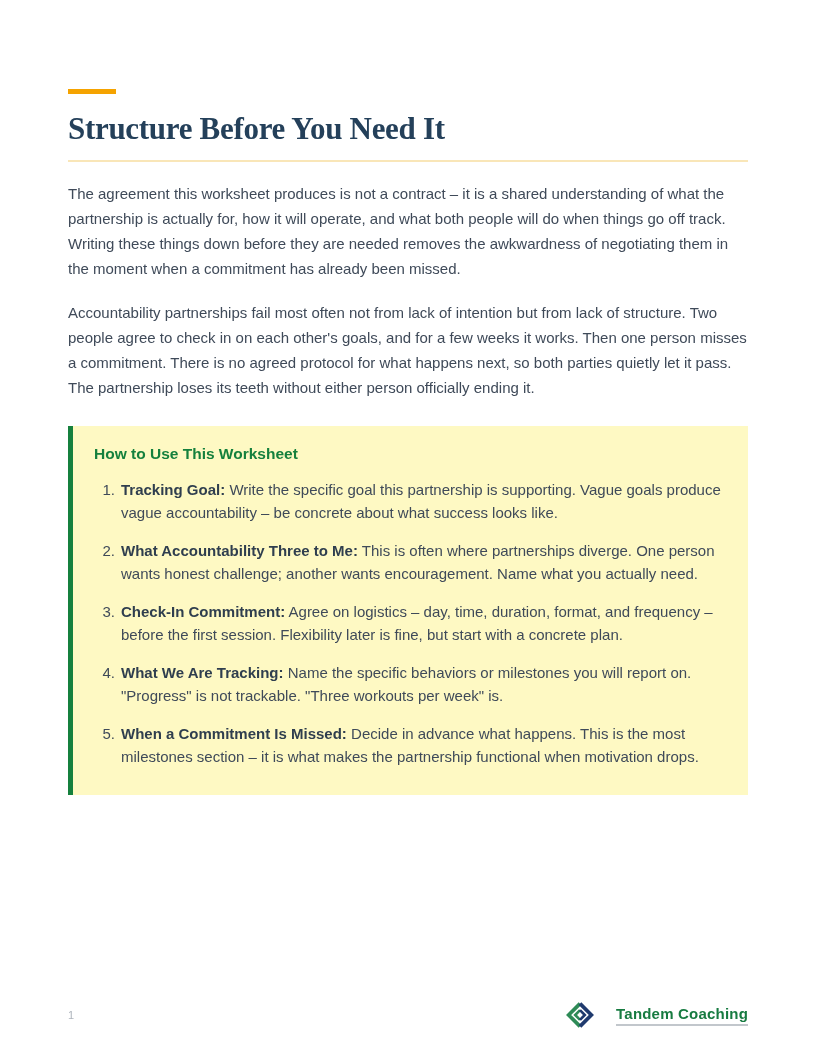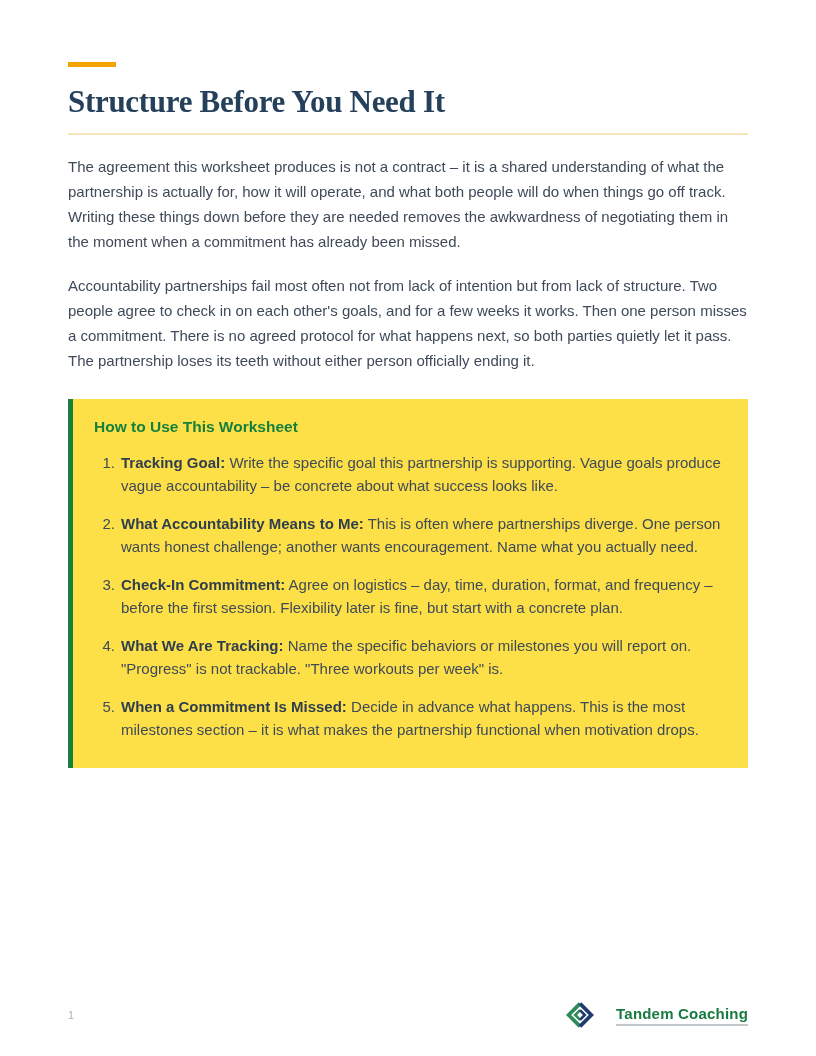--- a/index.html
+++ b/index.html
@@ -5,21 +5,21 @@
   * { margin:0; padding:0; box-sizing:border-box; }
   html,body { background:#ffffff; }
   body {
     width:816px; height:1056px;
     font-family:"Liberation Sans", sans-serif;
     position:relative; overflow:hidden;
   }
   .page {
     position:relative;
     width:816px; height:1028px;
-    padding:62px 68px 0 68px;
+    padding:89px 68px 0 68px;
     background:#ffffff;
   }
   .accent-bar {
     width:48px; height:5px;
     background:#F5A300;
     margin-bottom:17px;
   }
   h1.title {
     font-family:"Liberation Serif", serif;
     font-weight:bold;
@@ -30,21 +30,21 @@
     border-bottom:2px solid #F9E6B8;
   }
   .intro p {
     font-size:15px;
     line-height:25px;
     color:#3F4A59;
     margin-top:19px;
   }
   .callout {
     margin-top:26px;
-    background:#fde047;
+    background:#fef9c3;
     border-left:5px solid #15803D;
     padding:19px 24px 27px 21px;
   }
   .callout h2 {
     font-size:15.5px;
     font-weight:bold;
     color:#15803D;
     margin-bottom:7px;
   }
   .callout ol {
@@ -108,21 +108,21 @@
 
   <div class="callout">
     <h2>How to Use This Worksheet</h2>
     <ol>
       <li>
         <span class="num">1.</span>
         <span class="item-text"><strong>Tracking Goal:</strong> <span>Write the specific goal this partnership is supporting. Vague goals produce vague accountability – be concrete about what success looks like.</span></span>
       </li>
       <li>
         <span class="num">2.</span>
-        <span class="item-text"><strong>What Accountability Means to Me:</strong> <span>This is often where partnerships diverge. One person wants honest challenge; another wants encouragement. Name what you actually need.</span></span>
+        <span class="item-text"><strong>What Accountability Three to Me:</strong> <span>This is often where partnerships diverge. One person wants honest challenge; another wants encouragement. Name what you actually need.</span></span>
       </li>
       <li>
         <span class="num">3.</span>
         <span class="item-text"><strong>Check-In Commitment:</strong> <span>Agree on logistics – day, time, duration, format, and frequency – before the first session. Flexibility later is fine, but start with a concrete plan.</span></span>
       </li>
       <li>
         <span class="num">4.</span>
         <span class="item-text"><strong>What We Are Tracking:</strong> <span>Name the specific behaviors or milestones you will report on. "Progress" is not trackable. "Three workouts per week" is.</span></span>
       </li>
       <li>

